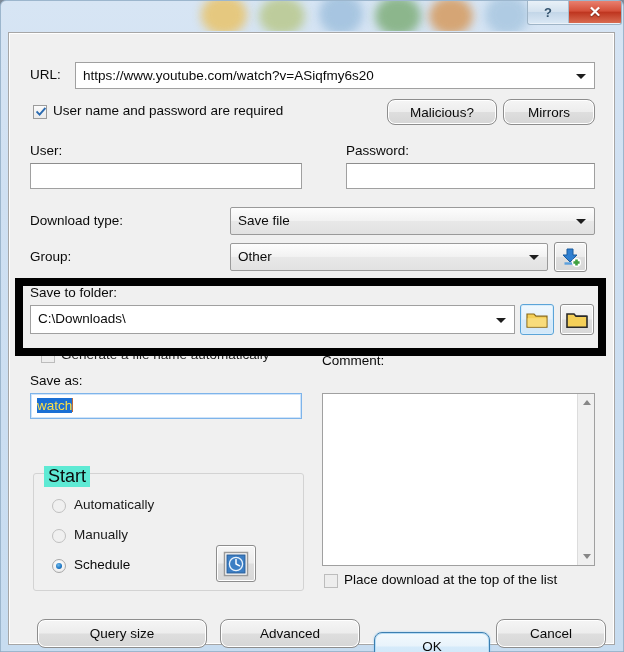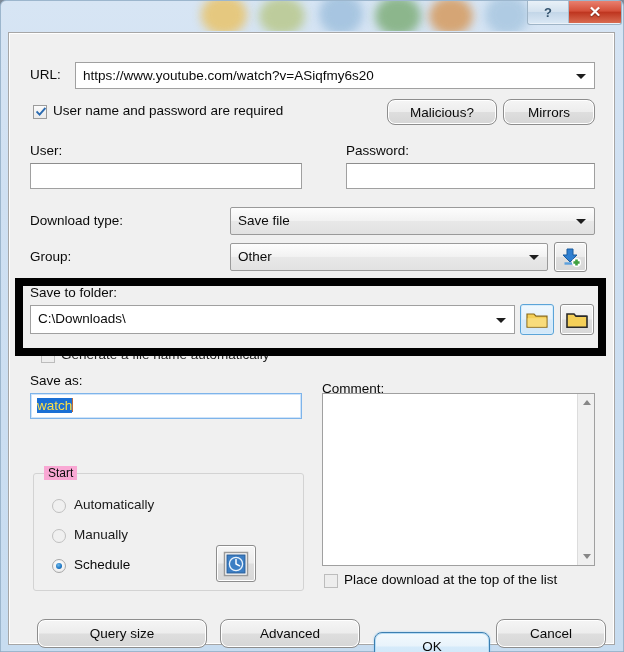--- a/index.html
+++ b/index.html
@@ -232,23 +232,23 @@
   
   .groupbox {
     position: absolute;
     box-sizing: border-box;
     border: 1px solid #d3d3d3;
     border-radius: 3px;
     background: transparent;
   }
   .group-title {
     position: absolute;
-    background: #f9a8d4;
+    background: #5eead4;
     padding: 0 4px;
-    font-size: 12px;
+    font-size: 18px;
   }
 
   
   #comment-box {
     position: absolute;
     box-sizing: border-box;
     background: #ffffff;
     border: 1px solid #a0a0a0;
   }
   #comment-scroll {
@@ -371,21 +371,21 @@
     </div>
 
     <div class="cb disabled" style="left:32px; top:316px;"></div>
     <div class="lbl" style="left:52px; top:314px; color:#222;">Generate a file name automatically</div>
 
     <div class="lbl" style="left:21px; top:340px;">Save as:</div>
     <div class="tbox focused" style="left:21px; top:360px; width:272px; height:26px;">
       <span class="sel">watch</span><span class="caret"></span>
     </div>
 
-    <div class="lbl" style="left:313px; top:348px;text-align:right;">Comment:</div>
+    <div class="lbl" style="left:313px; top:320px;text-align:right;">Comment:</div>
     <div id="comment-box" style="left:313px; top:360px; width:273px; height:173px;">
       <div id="comment-scroll">
         <div class="sb-arrow" style="top:0;">
             <span class="tri-up"></span>
           </div>
         <div class="sb-arrow" style="bottom:0;">
             <span class="tri-down"></span>
           </div>
       </div>
     </div>

